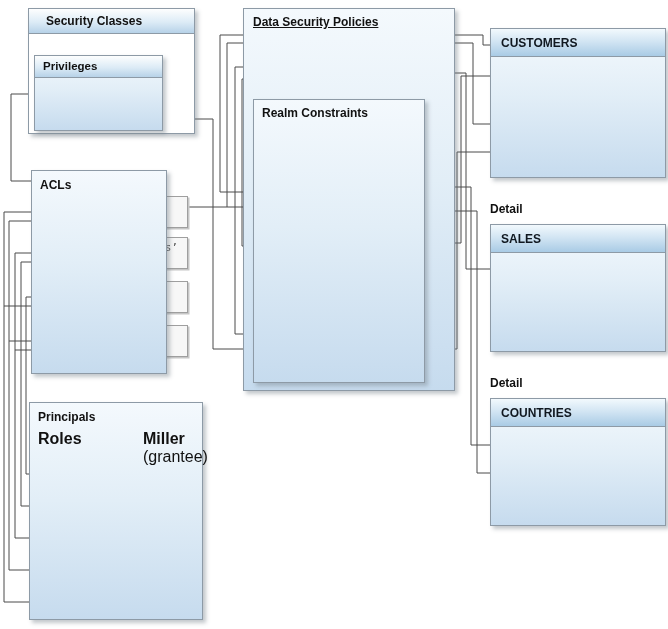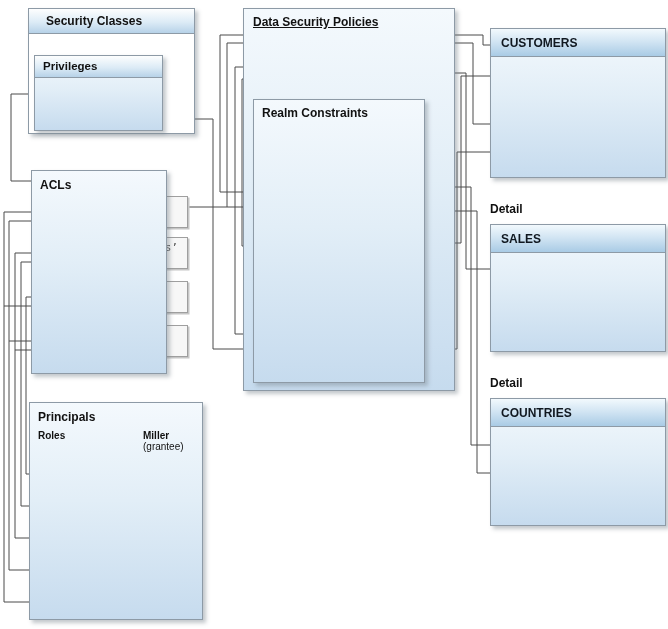--- a/index.html
+++ b/index.html
@@ -9,21 +9,21 @@
   svg.wires polyline{fill:none;stroke:#4a4a4a;stroke-width:1;}
 
   .box{position:absolute;z-index:1;box-sizing:border-box;}
   .panel{border:1px solid #8d9aa6;background:linear-gradient(180deg,#f4f9fd 0%,#e2eef7 45%,#c6dbee 100%);
          box-shadow:3px 3px 4px rgba(120,130,140,0.45);}
   .panel.whitebody{background:#ffffff;}
   .hdrband{position:absolute;left:0;top:0;right:0;height:24px;
            background:linear-gradient(180deg,#fdfefe 0%,#dcebf6 55%,#b7d2e8 100%);
            border-bottom:1px solid #8d9aa6;}
   .ptitle{position:absolute;font-weight:bold;font-size:12px;color:#111;white-space:nowrap;}
-  .sublabel{position:absolute;font-weight:bold;font-size:10px;color:#111;white-space:nowrap;}
+  .sublabel{position:absolute;font-weight:bold;font-size:16px;color:#111;white-space:nowrap;}
   .sublabel .sub2{font-weight:normal;display:block;}
   .freelabel{position:absolute;z-index:1;font-weight:bold;font-size:12px;color:#111;white-space:nowrap;}
 
   .row{position:absolute;box-sizing:border-box;background:#f7f7f7;border:1px solid #9f9f9f;
        box-shadow:1.5px 1.5px 0 #c6c6c6;color:#4c4c4c;
        font-family:"DejaVu Sans Mono",monospace;font-size:10.5px;
        display:flex;align-items:center;padding-left:6px;white-space:nowrap;overflow:hidden;}
   .row.twoline{display:block;padding-top:3px;line-height:13px;}
   .row.small{font-size:9px;}
   .plain-mono{position:absolute;color:#4c4c4c;font-family:"DejaVu Sans Mono",monospace;

